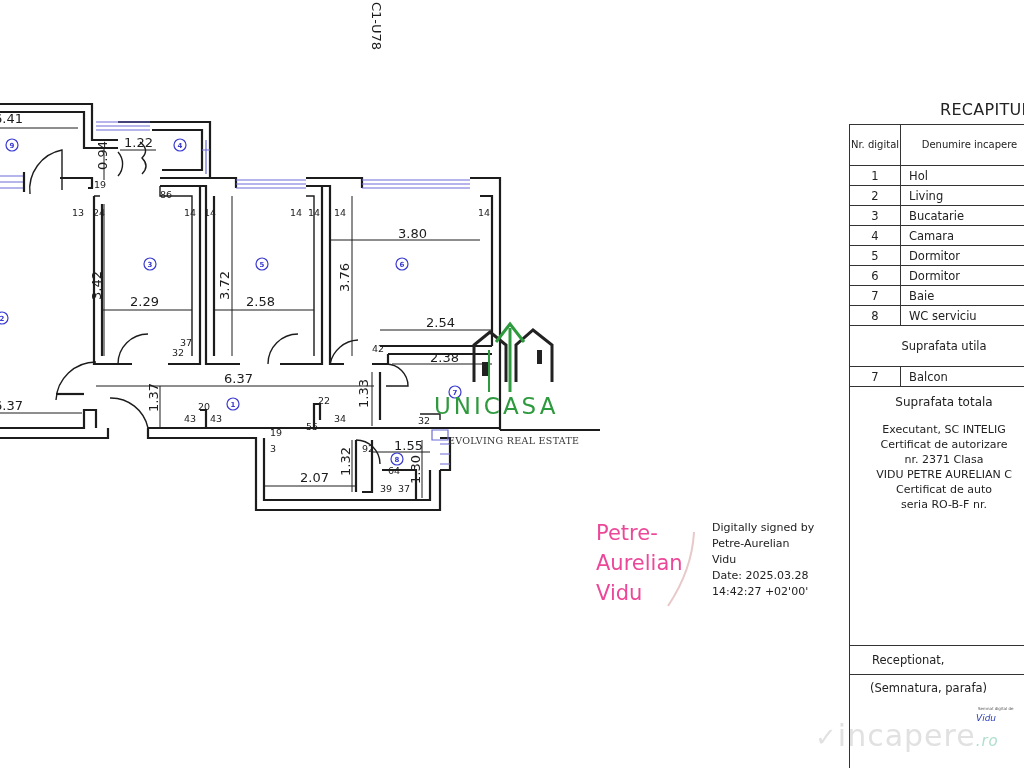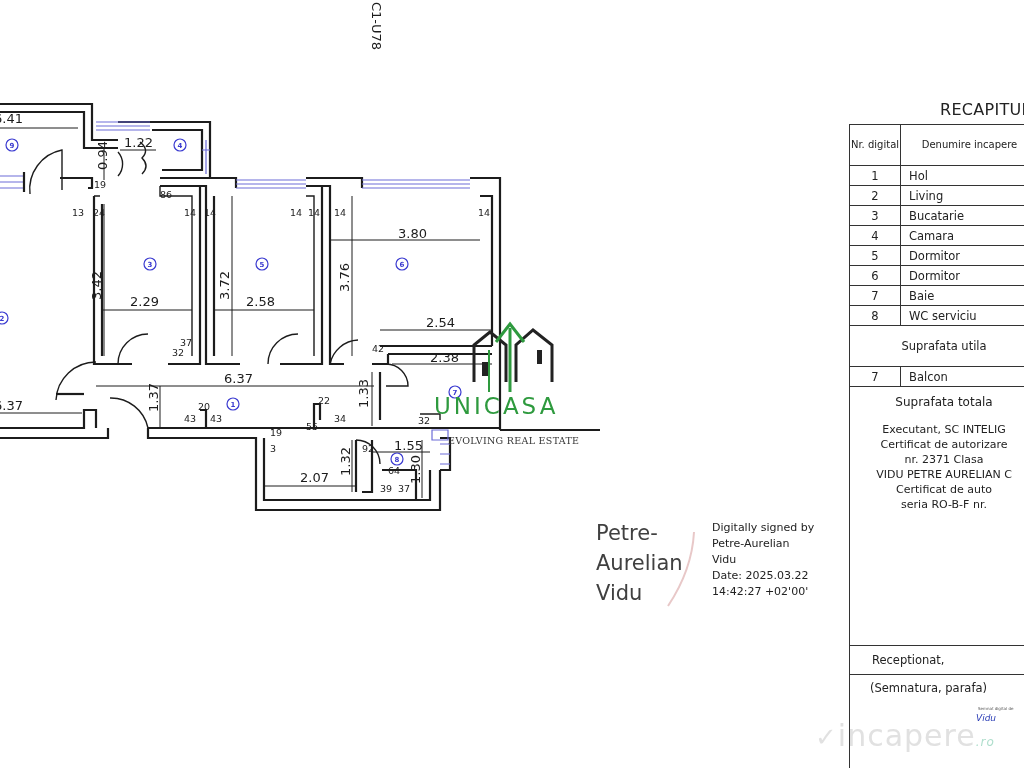--- a/index.html
+++ b/index.html
@@ -22,27 +22,27 @@
   #recap-table th { font-weight:normal; font-size:10px; line-height:12px; height:40px; text-align:center; }
   #recap-table td.nr { width:50px; text-align:center; }
   #recap-table td.name { padding-left:8px; }
   #recap-table td.merged { text-align:center; height:40px; padding-left:0; }
   #recap-table td.notes { height:250px; vertical-align:top; text-align:center; padding-top:8px; font-size:11px; line-height:15px; }
   #recap-table td.notes .tot { font-size:12px; margin-bottom:12px; display:block; }
   #recap-table td.recv { height:28px; padding-left:22px; }
   #recap-table td.sign { height:118px; vertical-align:top; padding-left:20px; padding-top:6px; position:relative; }
 
   
-  #sig-name { position:absolute; left:596px; top:518px; font-size:21px; line-height:30px; color:#404040; font-family:"DejaVu Sans", sans-serif; }
+  #sig-name { position:absolute; left:596px; top:518px; font-size:21px; line-height:30px; color:#ec4899; font-family:"DejaVu Sans", sans-serif; }
   #sig-info { position:absolute; left:712px; top:520px; font-size:11px; line-height:16px; color:#222; }
   #sig-slash { position:absolute; left:664px; top:530px; width:40px; height:80px; }
 
   
   #lajumate { position:absolute; left:815px; top:718px; font-size:30px; color:rgba(200,200,200,0.55); font-family:"DejaVu Sans", sans-serif; letter-spacing:1px; }
-  #lajumate .ro { font-size:12px; color:rgba(120,200,170,0.6);font-style:italic; }
+  #lajumate .ro { font-size:15px; color:rgba(120,200,170,0.6);font-style:italic; }
   #mini-sig-label { position:absolute; left:978px; top:706px; font-size:4px; color:#555; }
   #mini-sig { position:absolute; left:976px; top:713px; font-size:9px; color:#2a3cb5; font-style:italic; }
 </style>
 </head>
 <body>
 
 <svg id="plan" viewBox="0 0 1024 768" xmlns="http://www.w3.org/2000/svg">
 
   <text class="dtext" transform="translate(372,2) rotate(90)" font-size="15">C1-U78</text>
 
@@ -304,19 +304,19 @@
   <div>Aurelian</div>
   <div>Vidu</div>
 </div>
 <svg id="sig-slash" viewBox="0 0 40 80">
     <path d="M30,2 Q28,40 4,76" stroke="#e8c8c8" stroke-width="2" fill="none"></path>
   </svg>
 <div id="sig-info">
   <div>Digitally signed by</div>
   <div>Petre-Aurelian</div>
   <div>Vidu</div>
-  <div>Date: 2025.03.22</div>
+  <div>Date: 2025.03.28</div>
   <div>14:42:27 +02'00'</div>
 </div>
 
 <div id="lajumate">
   <span style="font-size:26px;">✓</span><span>incapere</span><span class="ro">.ro</span>
 </div>
 
 </body></html>

